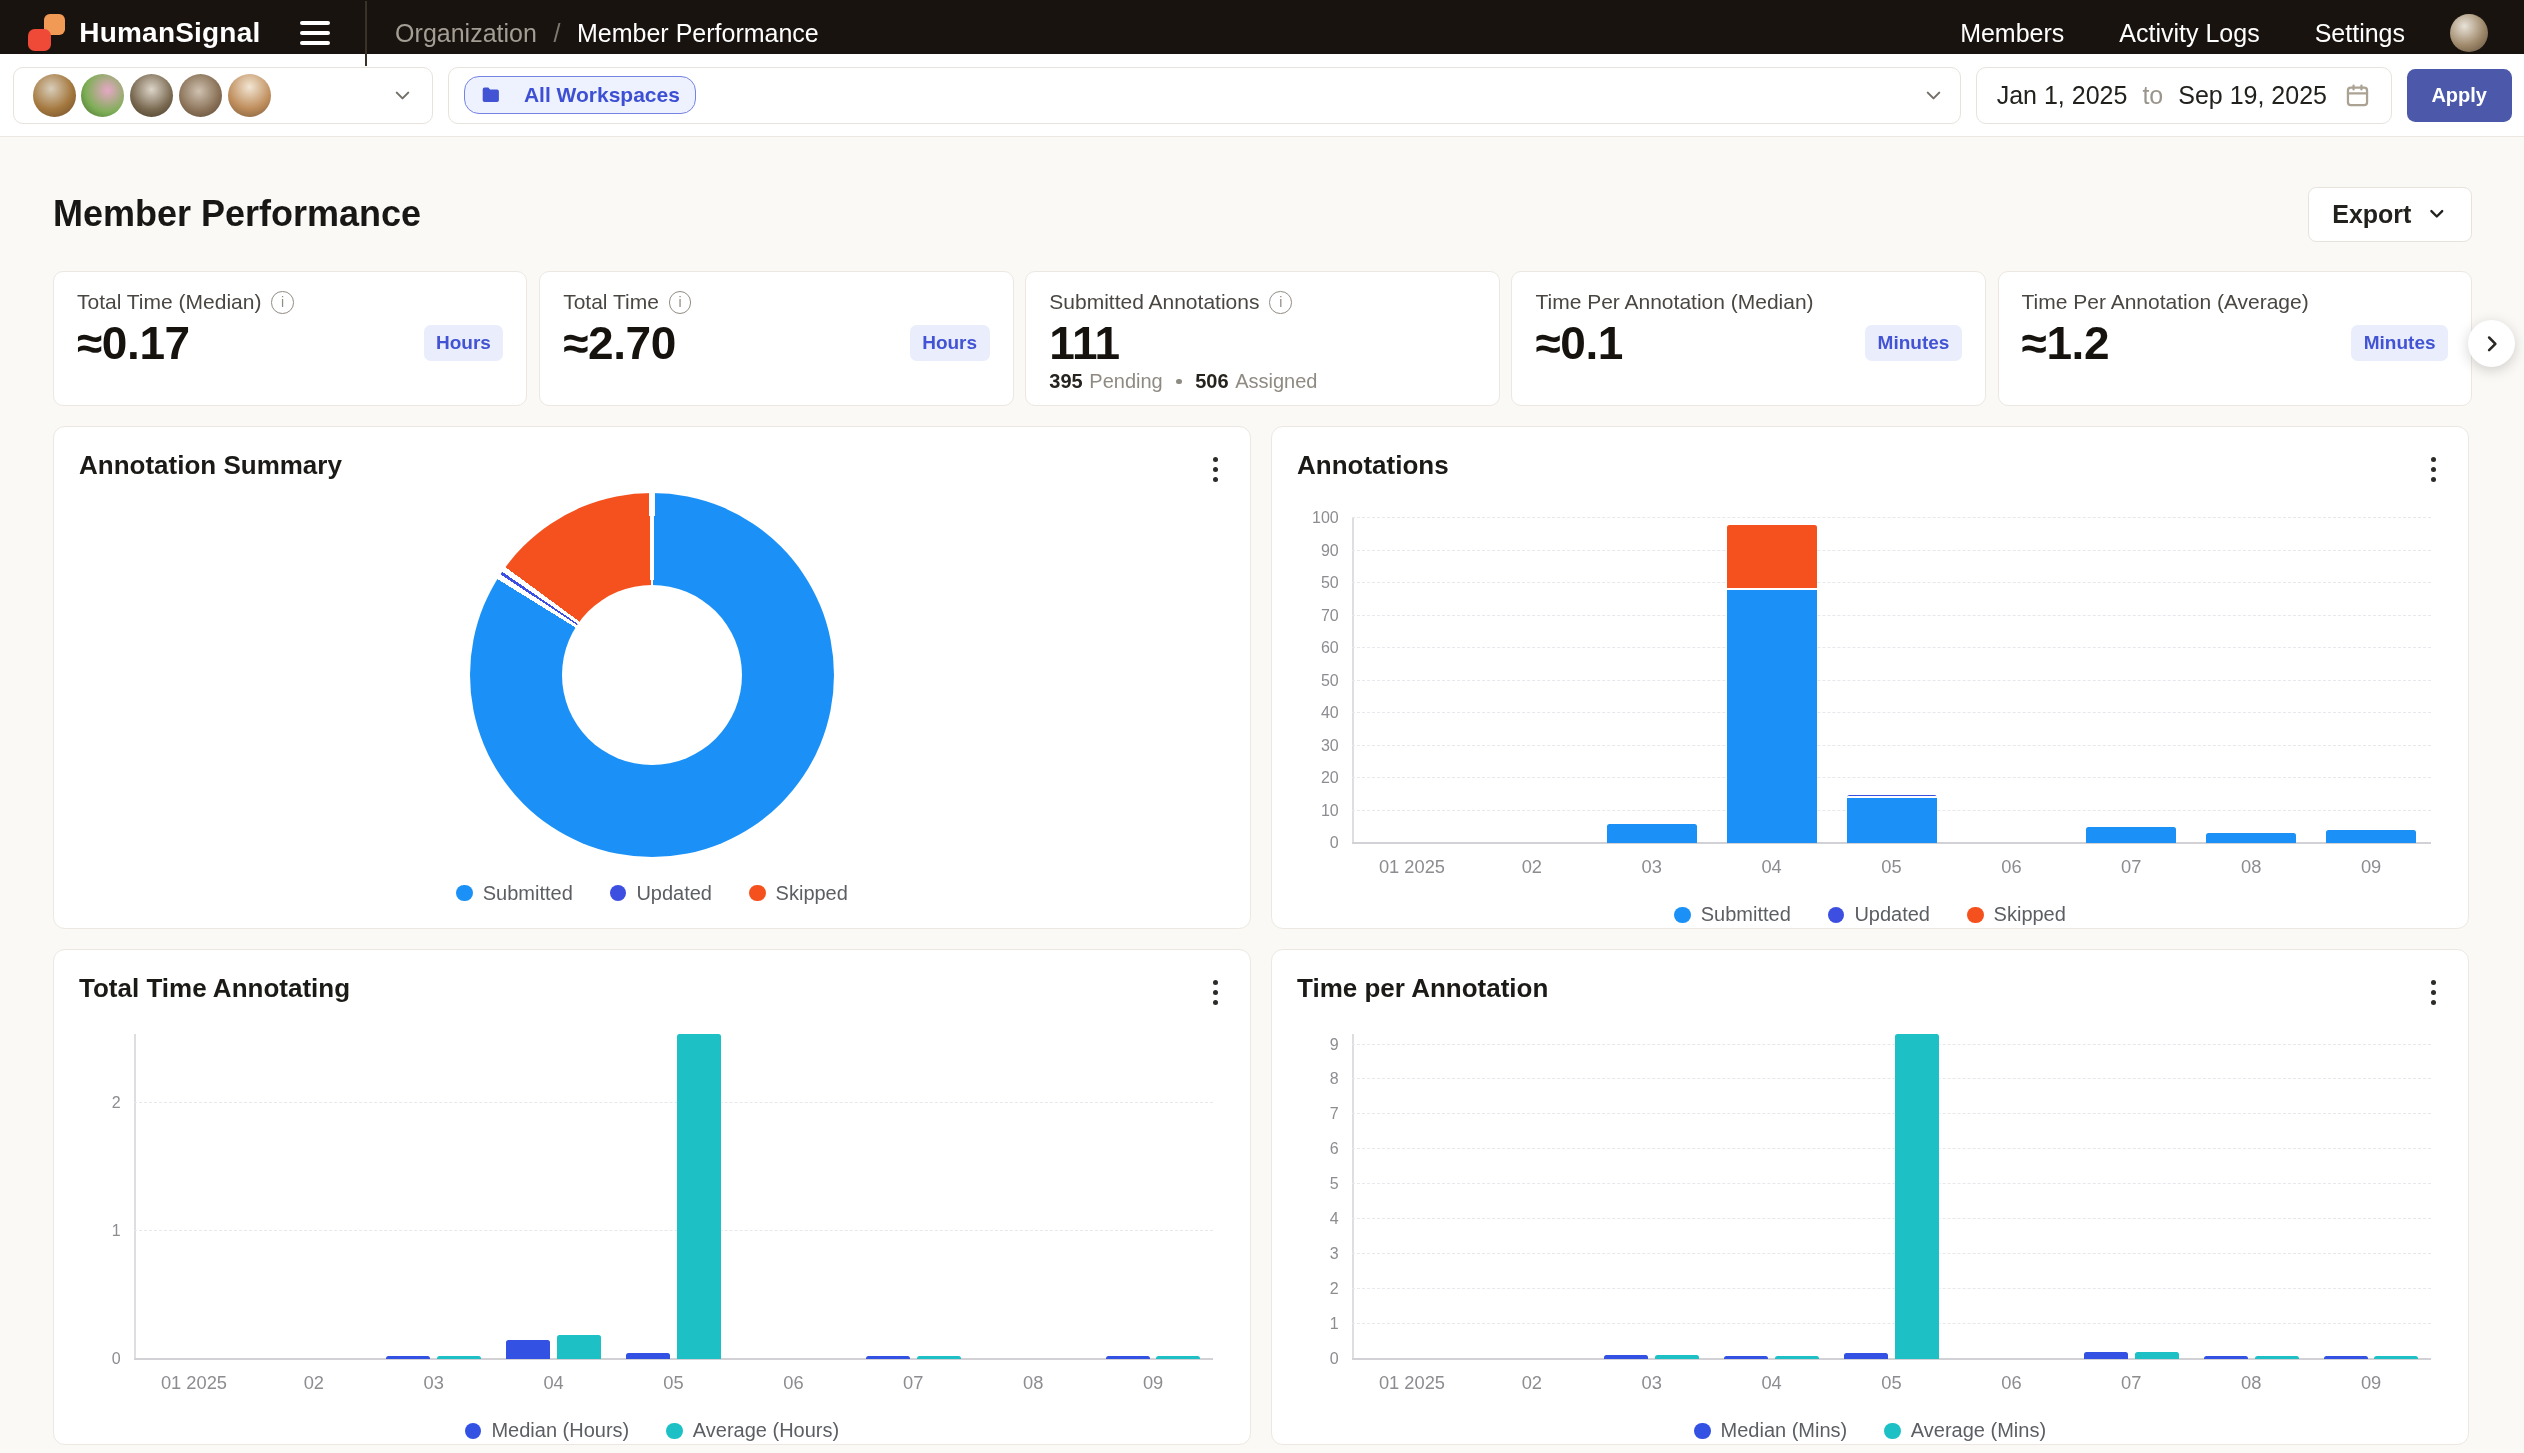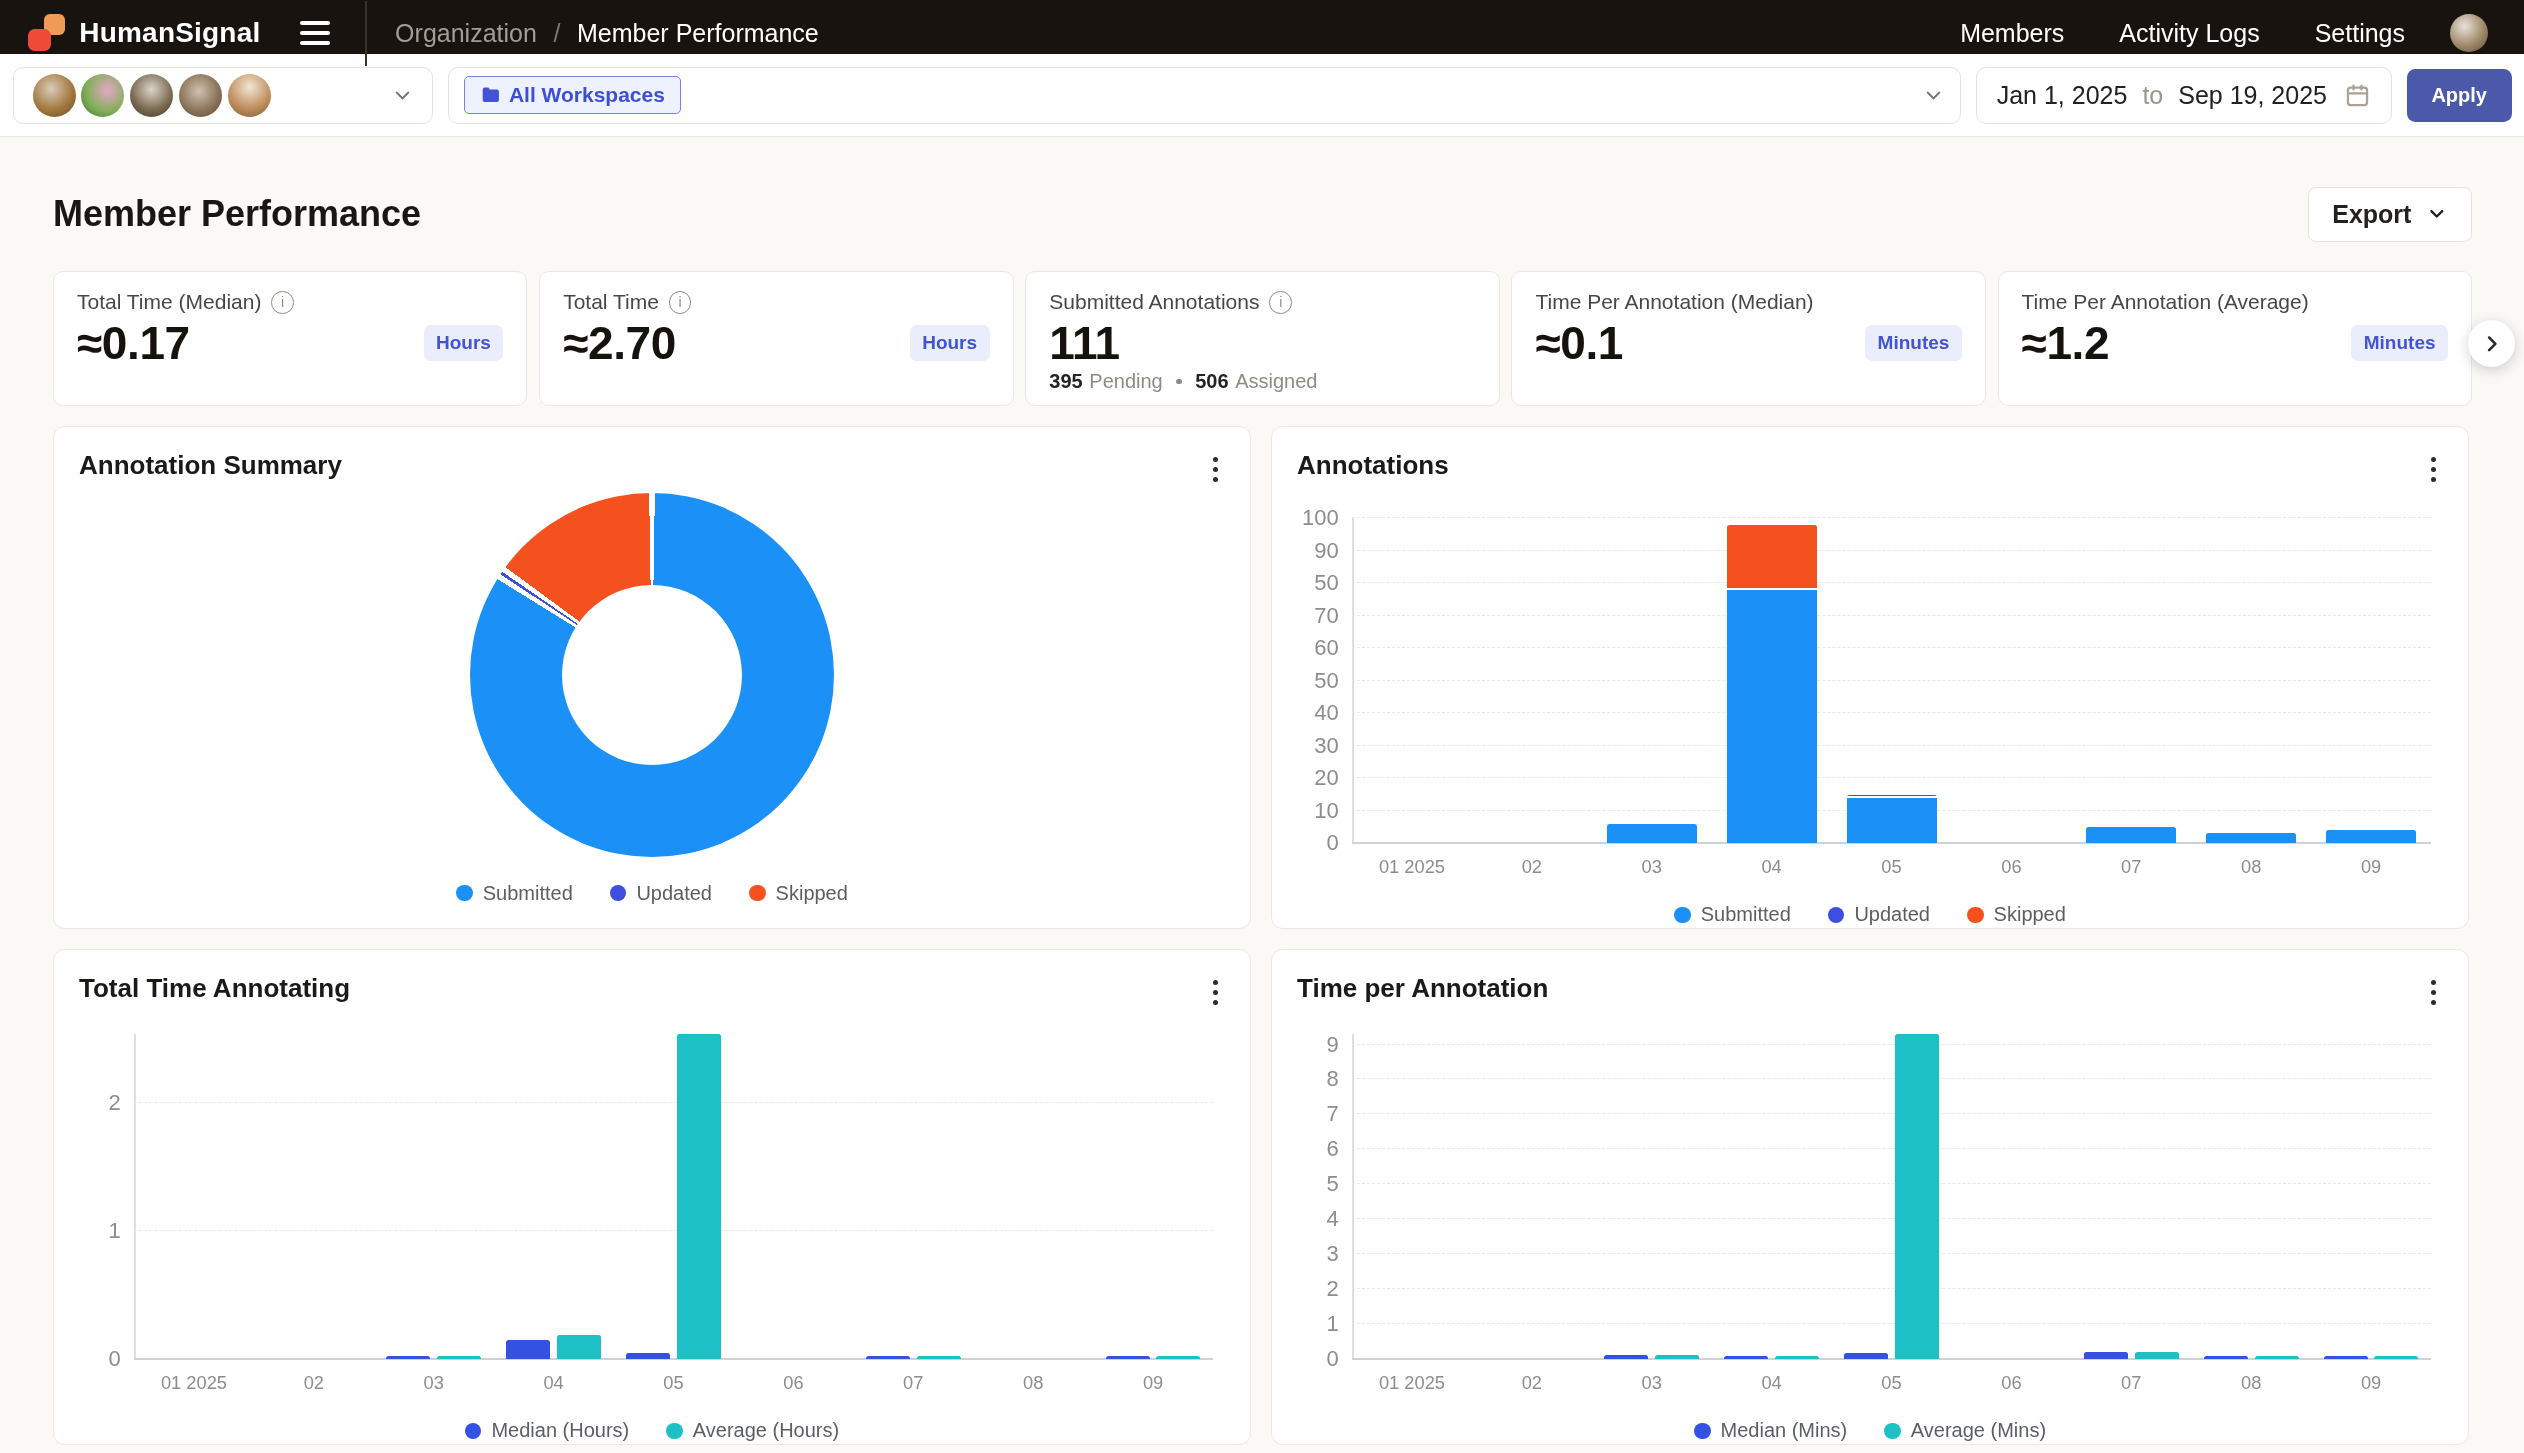--- a/index.html
+++ b/index.html
@@ -31,21 +31,21 @@
   .member-select{width:420px;padding:0 18.3px;cursor:pointer}
   .avatar-group{display:flex;gap:5.8px}
   .f-av{width:43px;height:43px;border-radius:50%;flex:none}
   .av1{background:radial-gradient(circle at 42% 34%,#d8cdbb,#a5793f 55%,#6b4a28)}
   .av2{background:radial-gradient(circle at 62% 38%,#e7a7c6,#7fae57 58%,#3f6b2a)}
   .av3{background:radial-gradient(circle at 50% 36%,#ddd5c9,#7a6a52 58%,#463826)}
   .av4{background:radial-gradient(circle at 46% 40%,#cfc1b0,#8a7258 58%,#55432f)}
   .av5{background:radial-gradient(circle at 50% 30%,#f2e6d4,#c08f5e 58%,#7d5a38)}
   .select-caret{margin-left:auto;display:flex}
   .workspace-select{flex:1;padding:0 15px;cursor:pointer}
-  .ws-chip{height:38px;display:inline-flex;align-items:center;gap:7px;padding:0 15px;background:#EEF1FE;border:1.7px solid #7683E4;border-radius:5px;color:#3D50D4;font-weight:600;font-size:21px;cursor:pointer}
+  .ws-chip{height:38px;display:inline-flex;align-items:center;gap:22px;padding:0 15px;background:#EEF1FE;border:1.7px solid #7683E4;border-radius:15px;color:#3D50D4;font-weight:600;font-size:21px;cursor:pointer}
   .date-range{width:416px;height:57px;border:1.7px solid #E7E3DC;border-radius:10px;background:#fff;display:flex;align-items:center;gap:15px;padding:0 20px;font-size:25px;cursor:pointer}
   .date-val{color:#23211d;font-weight:500}
   .date-to{color:#9a958d}
   .cal-icon{margin-left:auto;display:flex}
   .apply-btn{width:105px;height:53px;flex:none;background:#4C59AB;color:#fff;border:none;border-radius:8.3px;font-size:20px;font-weight:600;display:flex;align-items:center;justify-content:center;cursor:pointer;font-family:inherit}
 
   
   .main{padding:0 53px}
   .title-row{display:flex;align-items:center;justify-content:space-between;margin-top:47px;height:60px}
   h1.page-title{font-size:36px;font-weight:700;margin:0;color:#191715}
@@ -79,21 +79,21 @@
   .donut-hole{position:absolute;left:50%;top:50%;width:180px;height:180px;border-radius:50%;background:#fff;transform:translate(-50%,-50%)}
 
   
   .axis-margin{margin-left:80px;margin-right:37px}
   .plot-wrap{position:relative;height:325px}
   .row1 .plot-wrap{margin-top:37px}
   .row2 .plot-wrap{margin-top:30px}
   .yaxis-line{position:absolute;left:0;top:0;bottom:0;width:1.7px;background:#DEDEE2}
   .baseline{position:absolute;left:0;right:0;bottom:-0.8px;height:1.7px;background:#D2D2D6}
   .gridline{position:absolute;left:0;right:0;border-top:1.7px dashed #E7E7EC}
-  .ylab{position:absolute;right:calc(100% + 13.3px);transform:translateY(50%);font-size:22px;color:#8c8c91;white-space:nowrap}
+  .ylab{position:absolute;right:calc(100% + 13.3px);transform:translateY(50%);font-size:16px;color:#8c8c91;white-space:nowrap}
   .bars{position:absolute;left:0;right:0;top:0;bottom:0;display:flex;align-items:flex-end}
   .slot{flex:1;height:100%;display:flex;align-items:flex-end;justify-content:center;gap:6.7px}
   .gbar{width:44px;border-radius:2.5px 2.5px 0 0;cursor:pointer}
   .stackcol{width:90px;display:flex;flex-direction:column-reverse;cursor:pointer}
   .months-row{display:flex;margin-top:13.3px}
   .months-row span{flex:1;text-align:center;font-size:18.3px;color:#8c8c91}
   .legend-row{display:flex;justify-content:center;gap:37px;margin-top:25px}
   .legend-item{display:flex;align-items:center;gap:10px;cursor:pointer}
   .legend-dot{width:16.6px;height:16.6px;border-radius:50%;flex:none}
   .legend-label{font-size:20px;color:#5b5e63}

